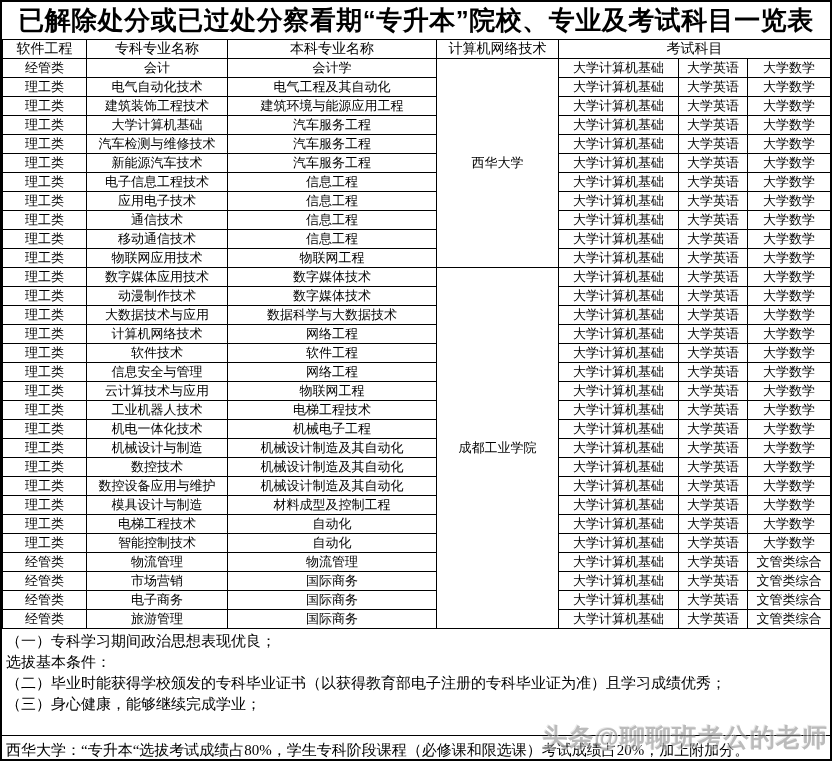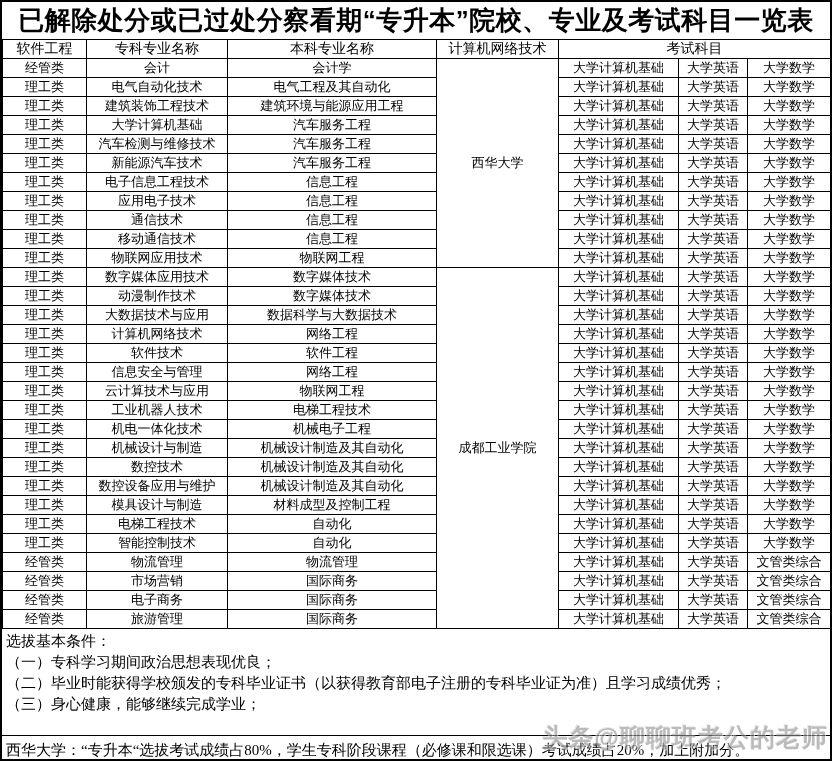--- a/index.html
+++ b/index.html
@@ -334,22 +334,22 @@
           <td>旅游管理</td>
           <td>国际商务</td>
           <td>大学计算机基础</td>
           <td>大学英语</td>
           <td>文管类综合</td>
         </tr>
       </tbody>
   </table>
 
   <div class="notes">
+    <div class="line">（一）专科学习期间政治思想表现优良；</div>
     <div class="line">选拔基本条件：</div>
-    <div class="line">（一）专科学习期间政治思想表现优良；</div>
     <div class="line">（二）毕业时能获得学校颁发的专科毕业证书（以获得教育部电子注册的专科毕业证为准）且学习成绩优秀；</div>
     <div class="line">（三）身心健康，能够继续完成学业；</div>
   </div>
 
   <div class="footnote">西华大学：“专升本“选拔考试成绩占80%，学生专科阶段课程（必修课和限选课）考试成绩占20%，加上附加分。</div>
 
   <div class="watermark">头条@聊聊班考公的老师</div>
 </div>
 
 </body></html>

